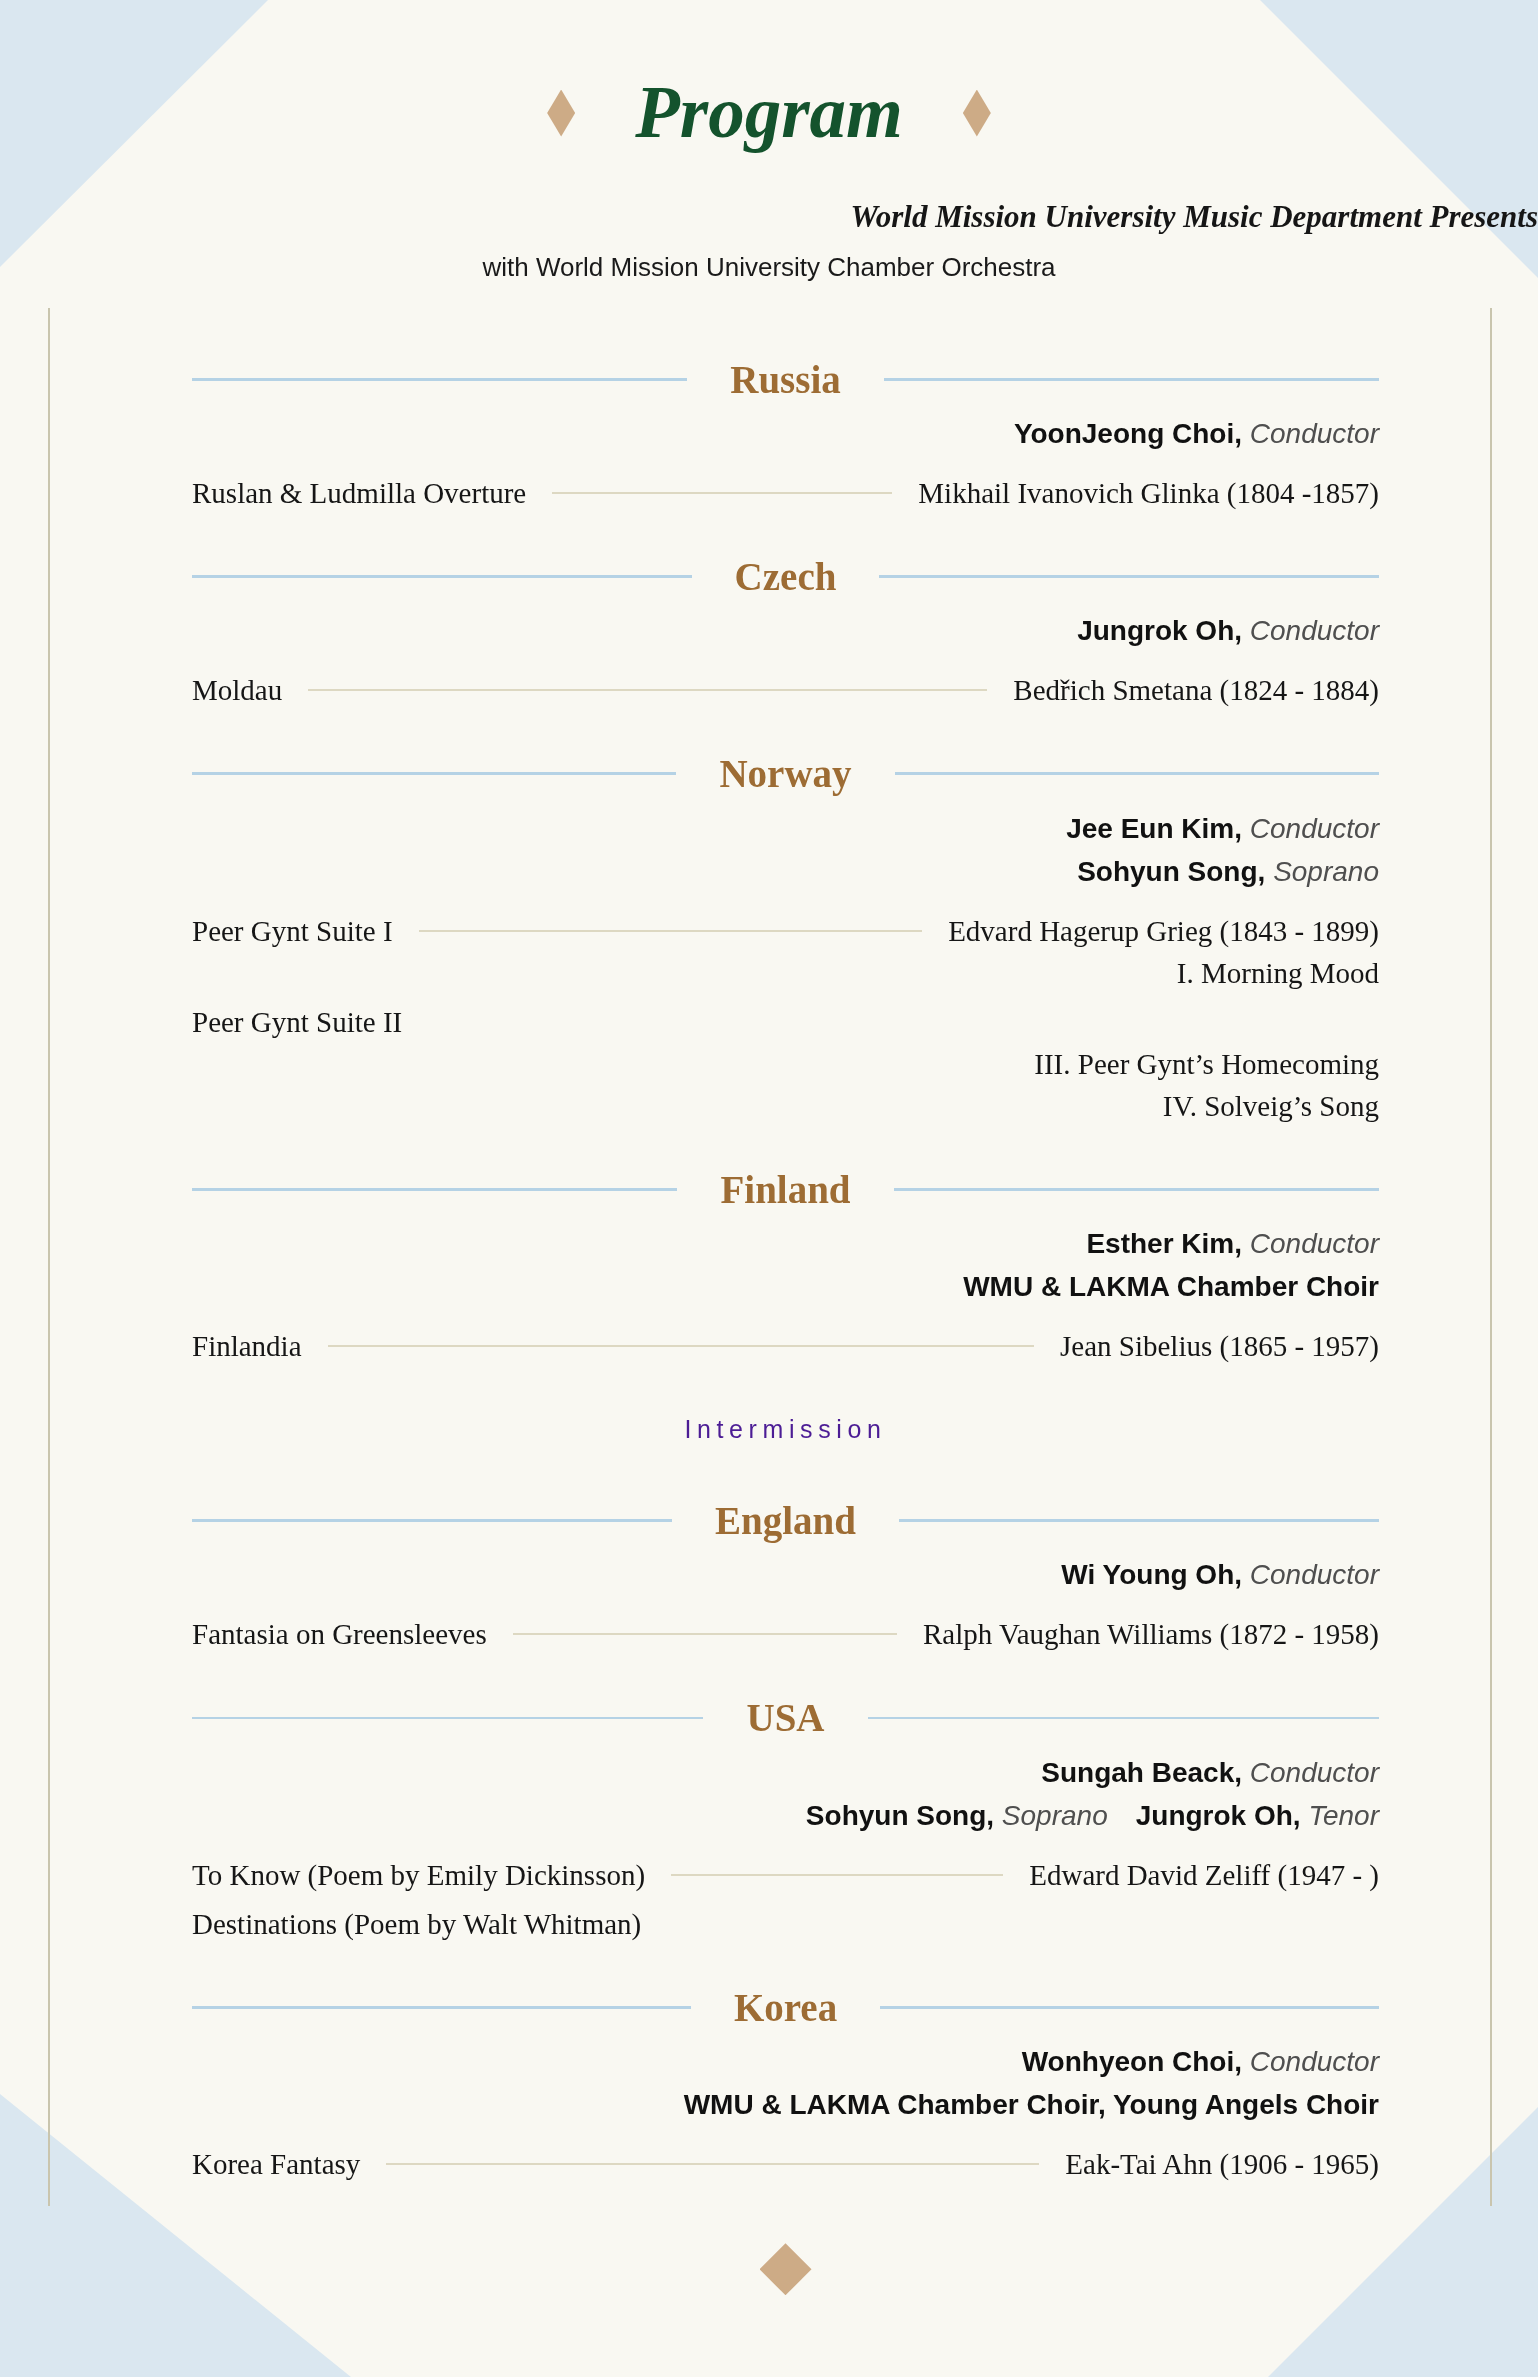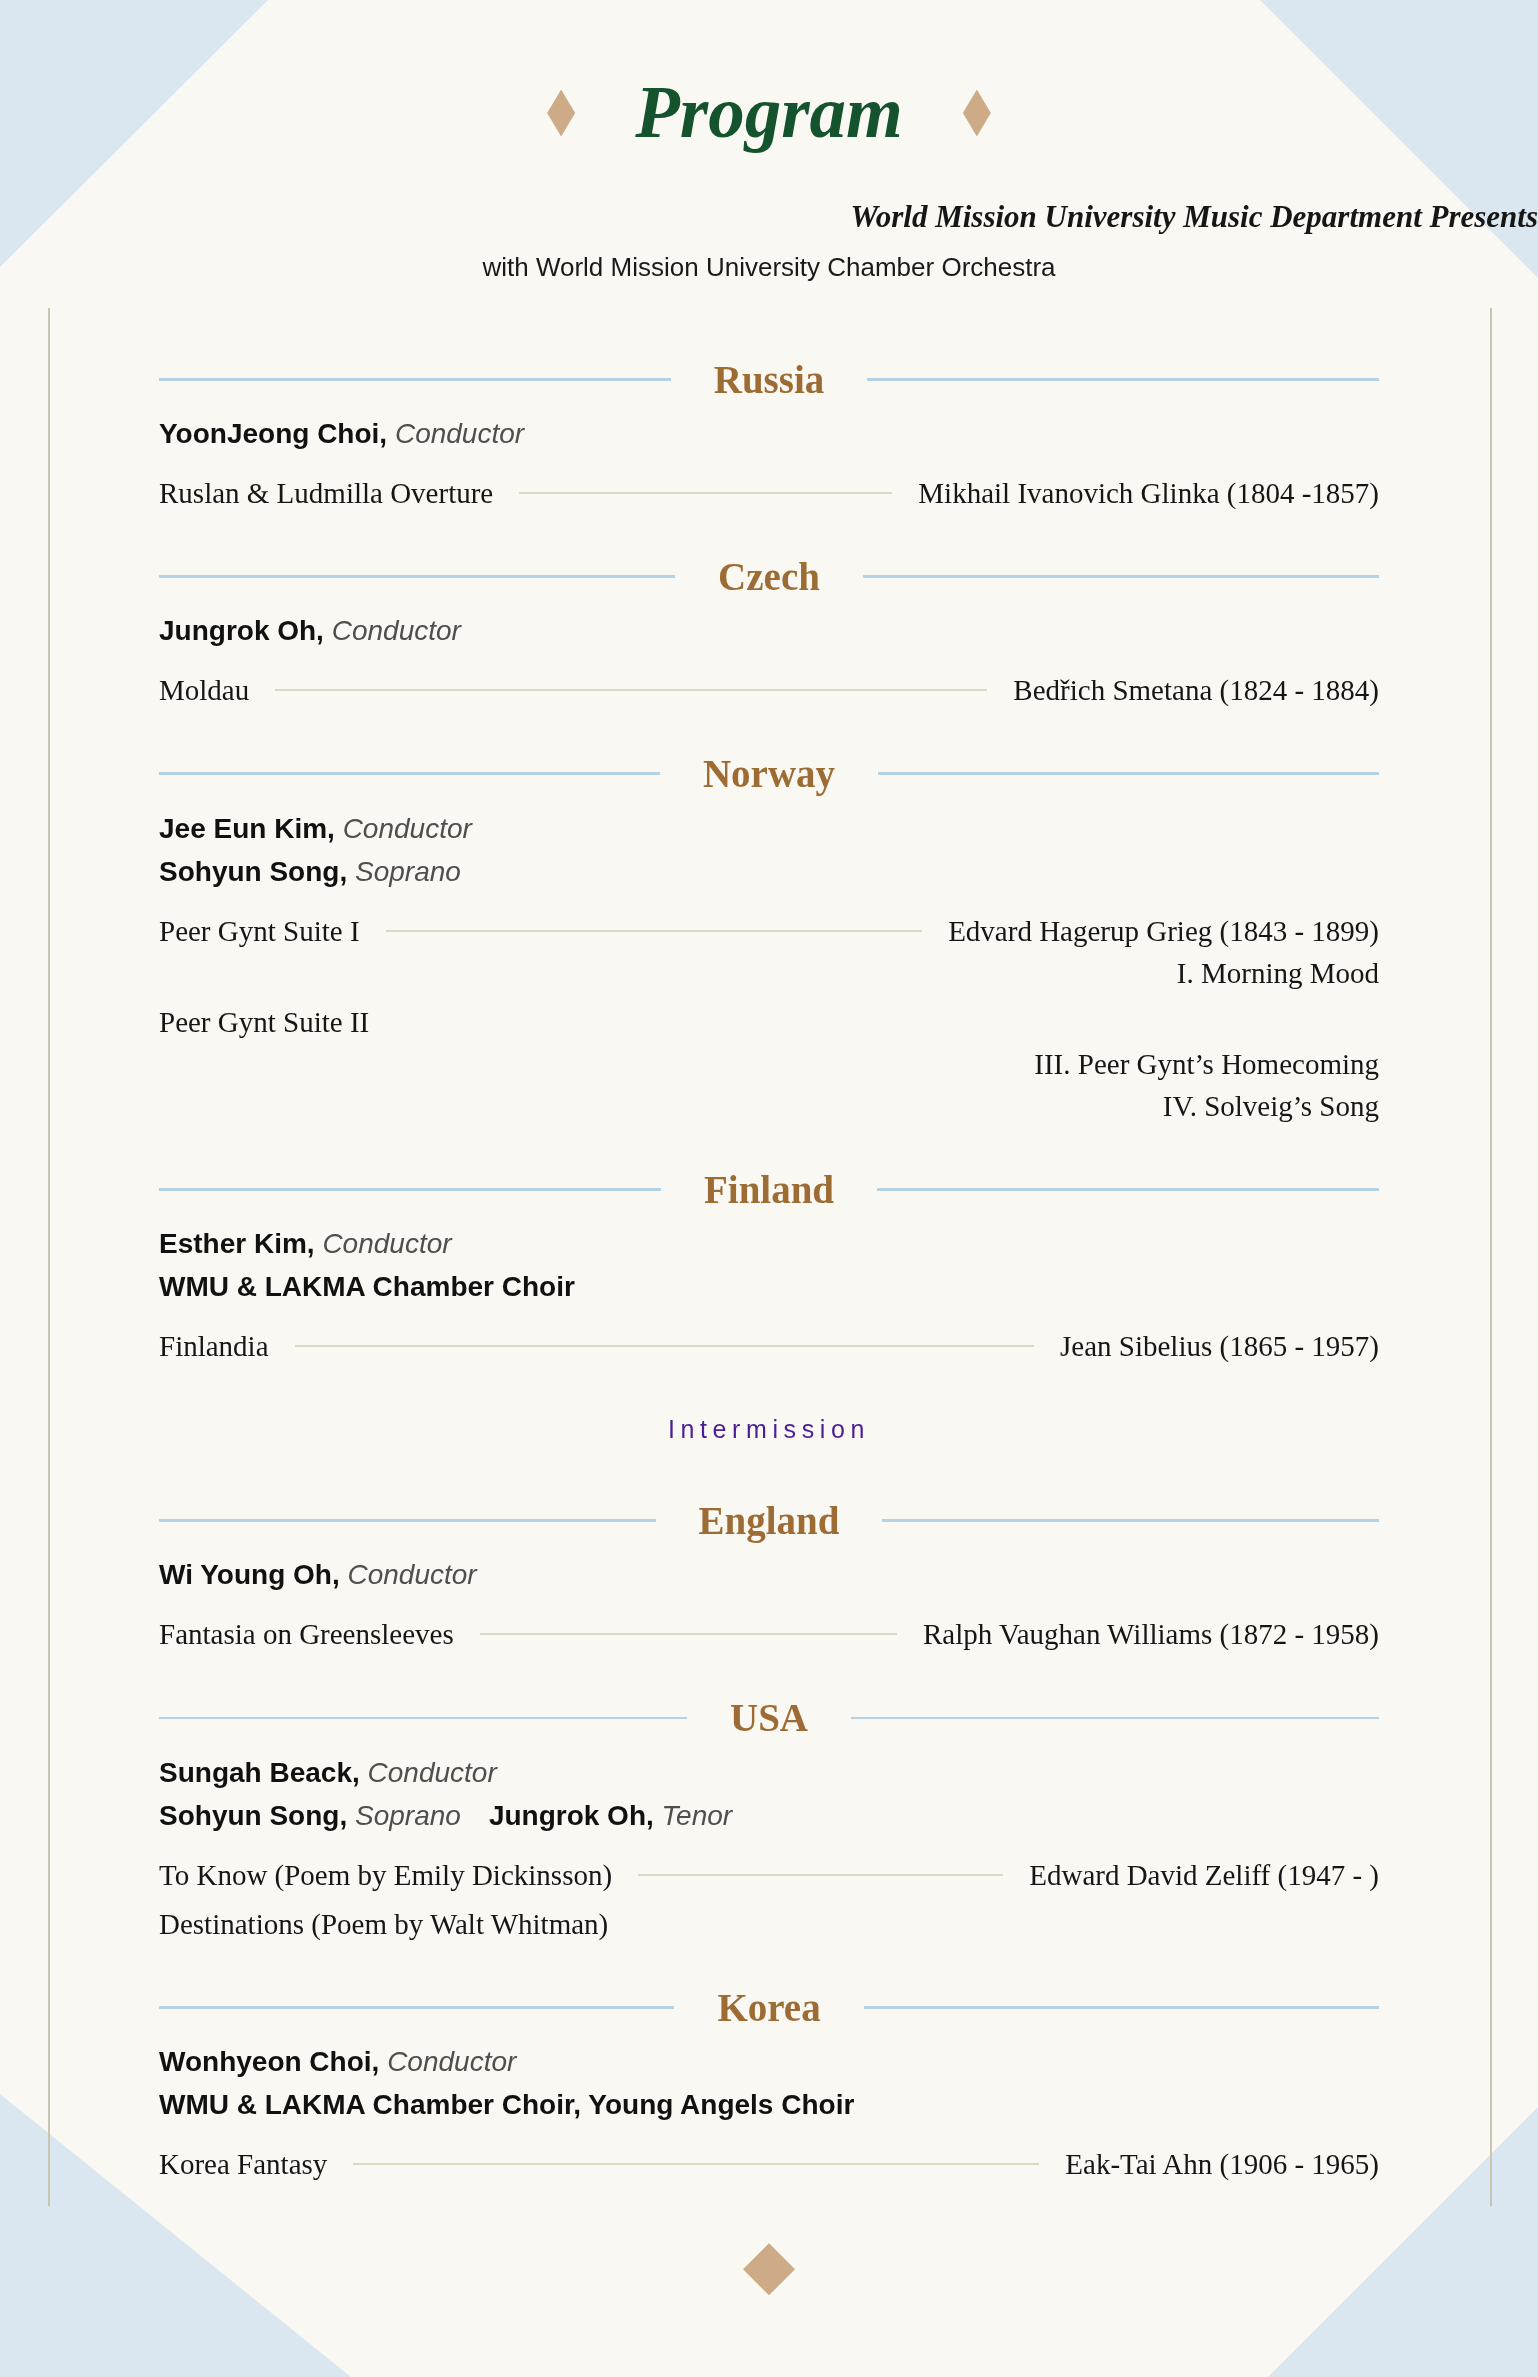--- a/index.html
+++ b/index.html
@@ -16,26 +16,26 @@
   .side-line{position:absolute;width:1.9px;top:308px;height:1898px;background:var(--side-olive,#c9c5ae);}
   .side-line.left{left:48px;}
   .side-line.right{left:1490px;}
   .content{position:relative;padding-top:56px;}
   .title-row{display:flex;align-items:center;justify-content:center;column-gap:52px;}
   .title{margin:8px;font-size:73px;line-height:98px;font-weight:bold;font-style:italic;color:#14532d;}
   .diamond{width:28px;height:47px;background:var(--tan,#cdab86);clip-path:polygon(50% 0,100% 50%,50% 100%,0 50%);}
   .subtitle{text-align:right;font-weight:bold;font-style:italic;font-size:31px;line-height:41px;margin:26px 0 0;}
   .with-line{text-align:center;font-family:"Liberation Sans",sans-serif;font-size:26px;line-height:37px;margin:12px 0 0;color:#1a1a1a;}
   .with-prefix{}
-  .program{margin-top:72px;}
+  .program{margin-top:72px;padding-left:33px;}
   .sec{margin:0 159px 41px;}
   .sec-head{display:flex;align-items:center;margin-bottom:11.2px;}
   .rule{flex:1;height:2.8px;background:var(--rule-blue,#b5d2e5);}
   .country{flex:none;margin:0 43px;font-size:39px;line-height:43px;color:var(--brown,#9d6c34);font-weight:bold;}
-  .performers{text-align:left;font-family:"Liberation Sans",sans-serif;font-size:28px;line-height:43px;}
+  .performers{text-align:right;font-family:"Liberation Sans",sans-serif;font-size:28px;line-height:43px;}
   .perf-line,.ens{margin:0;}
   .pname{font-weight:bold;color:#111;}
   .prole{font-style:italic;color:#4f4f4f;}
   .perf + .perf{margin-left:28px;}
   .ens{font-weight:bold;color:#111;}
   .pieces{margin-top:17px;font-size:29px;line-height:42px;text-align:right;}
   .piece-block + .piece-block{margin-top:7.5px;}
   .piece-row{display:flex;align-items:center;}
   .ptitle,.pcomposer{white-space:nowrap;}
   .pfill{flex:1;height:1.9px;background:var(--beige,#ddd8c2);margin:0 26px;}

